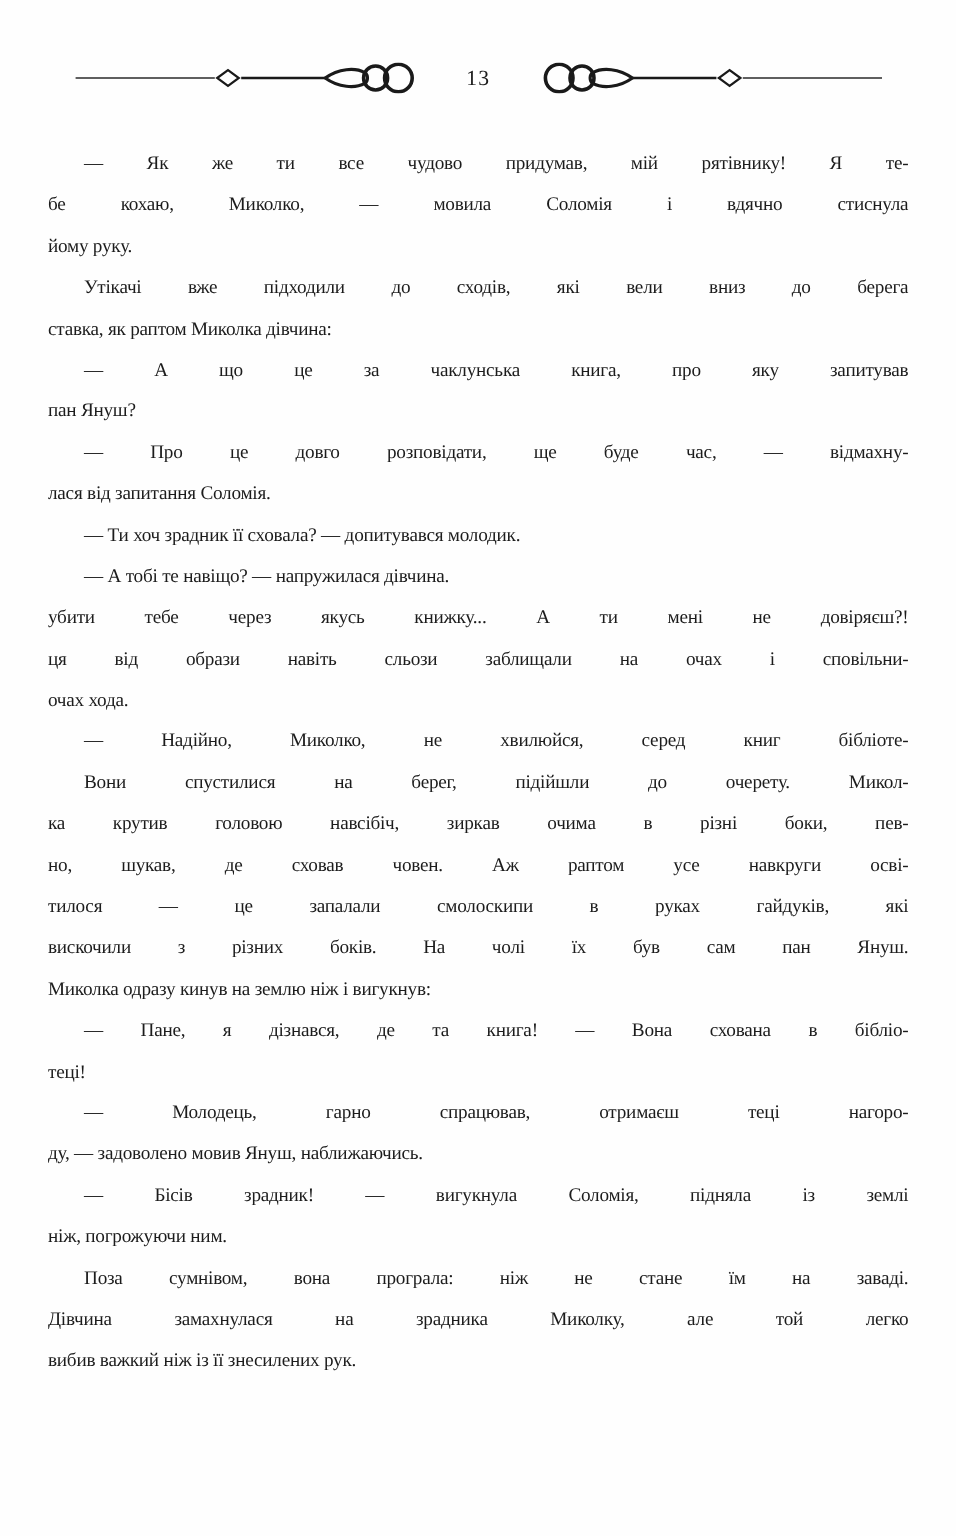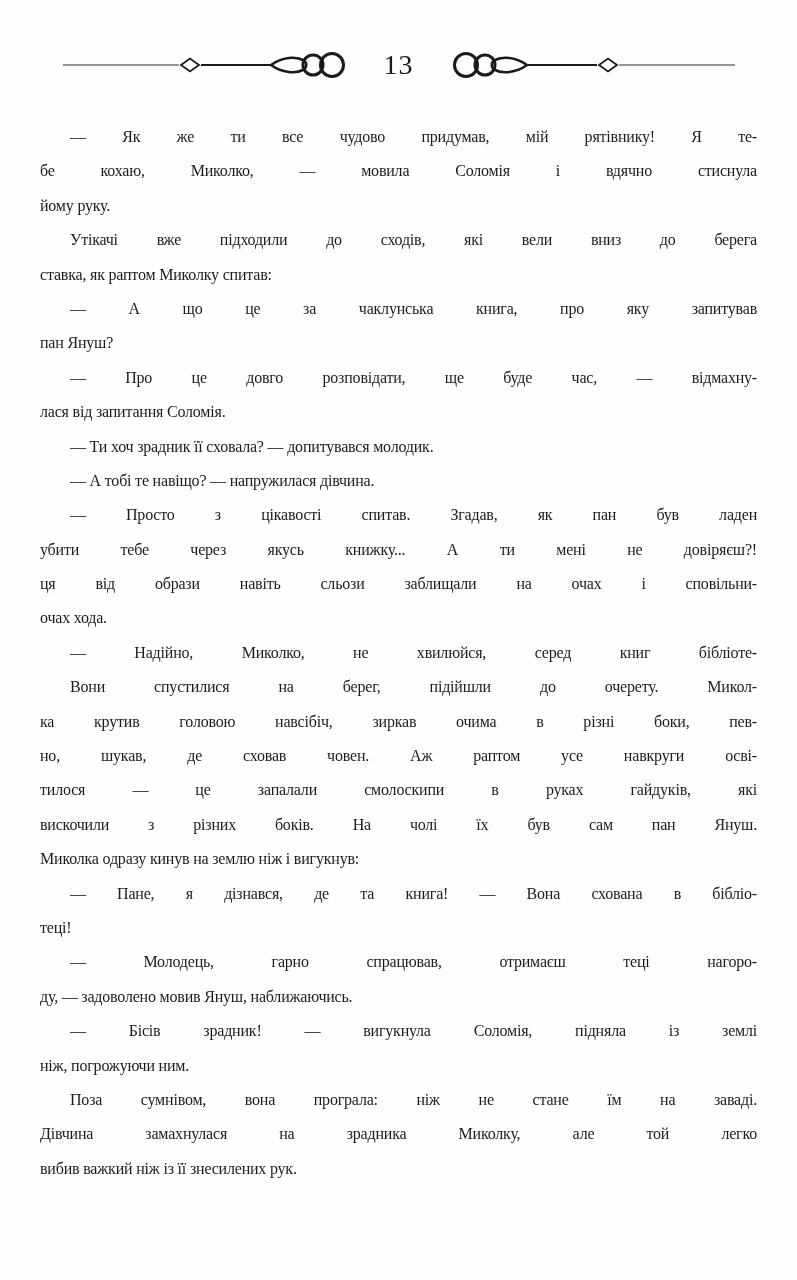--- a/index.html
+++ b/index.html
@@ -37,21 +37,21 @@
     flex: 0 0 auto;
     display: block;
   }
   .ornament.flip {
     transform: scaleX(-1);
   }
   .page-number {
     flex: 0 0 auto;
     width: 66px;
     text-align: center;
-    font-size: 28px;
+    font-size: 18px;
     line-height: 26px;
     color: #1b1b1b;
     letter-spacing: 1px;
   }
   
   .text-block {
     position: absolute;
     top: 120px;
     left: 40px;
     width: 717px;
@@ -107,38 +107,37 @@
   </div>
 
   <div class="text-block">
       <div class="paragraph">
         <div class="line first just">— Як же ти все чудово придумав, мій рятівнику! Я те-</div>
         <div class="line just">бе кохаю, Миколко, — мовила Соломія і вдячно стиснула</div>
         <div class="line">йому руку.</div>
       </div>
       <div class="paragraph">
         <div class="line first just">Утікачі вже підходили до сходів, які вели вниз до берега</div>
-        <div class="line">ставка, як раптом Миколку спитав:</div>
+        <div class="line">ставка, як раптом Миколка дівчина:</div>
       </div>
       <div class="paragraph">
         <div class="line first just">— А що це за чаклунська книга, про яку запитував</div>
         <div class="line">пан Януш?</div>
       </div>
       <div class="paragraph">
         <div class="line first just">— Про це довго розповідати, ще буде час, — відмахну-</div>
         <div class="line">лася від запитання Соломія.</div>
       </div>
       <div class="paragraph">
         <div class="line first">— Ти хоч зрадник її сховала? — допитувався молодик.</div>
       </div>
       <div class="paragraph">
         <div class="line first">— А тобі те навіщо? — напружилася дівчина.</div>
       </div>
       <div class="paragraph">
-        <div class="line first just">— Просто з цікавості спитав. Згадав, як пан був ладен</div>
         <div class="line just">убити тебе через якусь книжку... А ти мені не довіряєш?!</div>
         <div class="line just">ця від образи навіть сльози заблищали на очах і сповільни-</div>
         <div class="line">очах хода.</div>
       </div>
       <div class="paragraph">
         <div class="line first just">— Надійно, Миколко, не хвилюйся, серед книг бібліоте-</div>
       </div>
       <div class="paragraph">
         <div class="line first just">Вони спустилися на берег, підійшли до очерету. Микол-</div>
         <div class="line just">ка крутив головою навсібіч, зиркав очима в різні боки, пев-</div>

